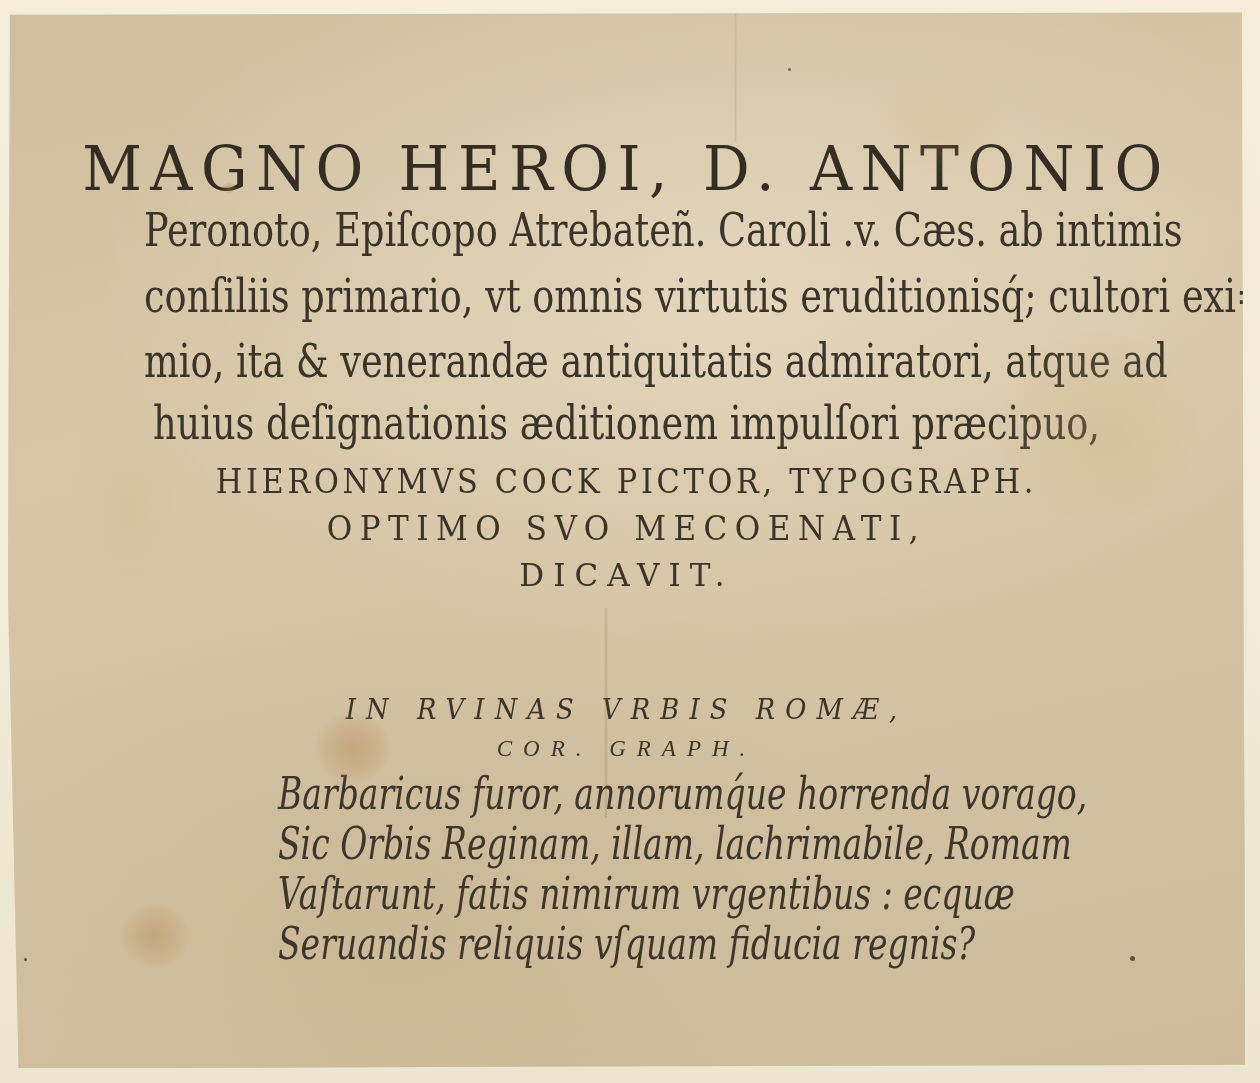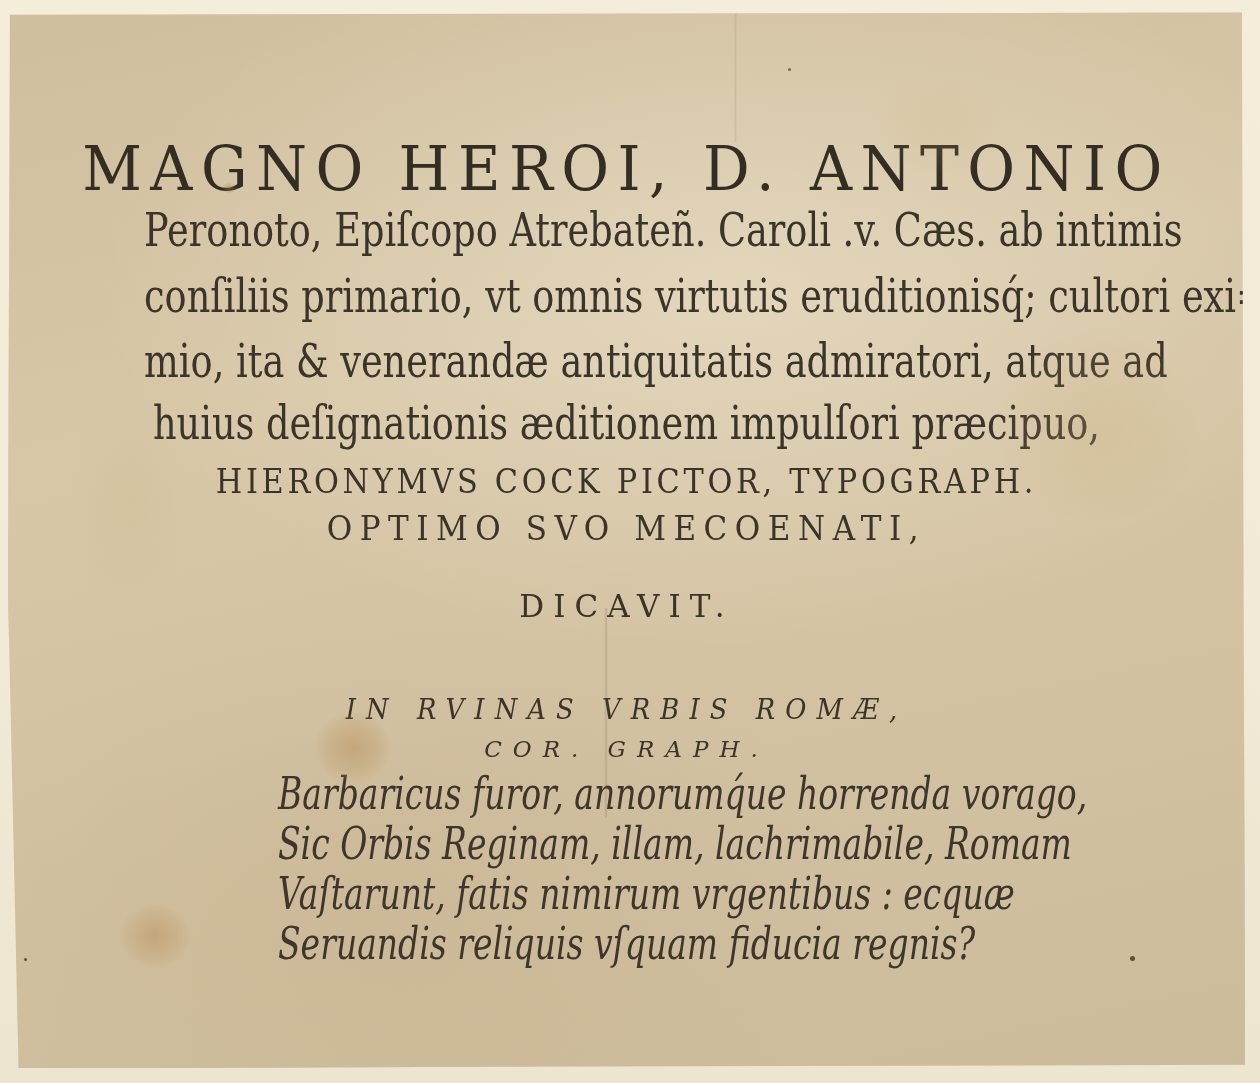--- a/index.html
+++ b/index.html
@@ -66,35 +66,35 @@
   .patron-line {
     top: 497px;
     font-size: 33px;
     letter-spacing: 8px;
     transform: scaleX(0.94);
   }
   .dicavit-line {
     top: 545px;
     font-size: 31px;
     letter-spacing: 9px;
-    margin-top: 31px;
   }
 
   .series-title-line {
     top: 681px;
     font-size: 28px;
     font-style: italic;
     letter-spacing: 11px;
     transform: scaleX(0.92);
   }
   .series-credit-line {
     top: 724px;
     font-size: 23px;
     font-style: italic;
     letter-spacing: 11px;
+    font-family: Liberation Serif, serif;
   }
 
   .poem {
     position: absolute;
     left: 270px; top: 757px;
     font-style: italic;
     font-size: 44px;
     line-height: 50px;
     color: #3d362c;
   }

